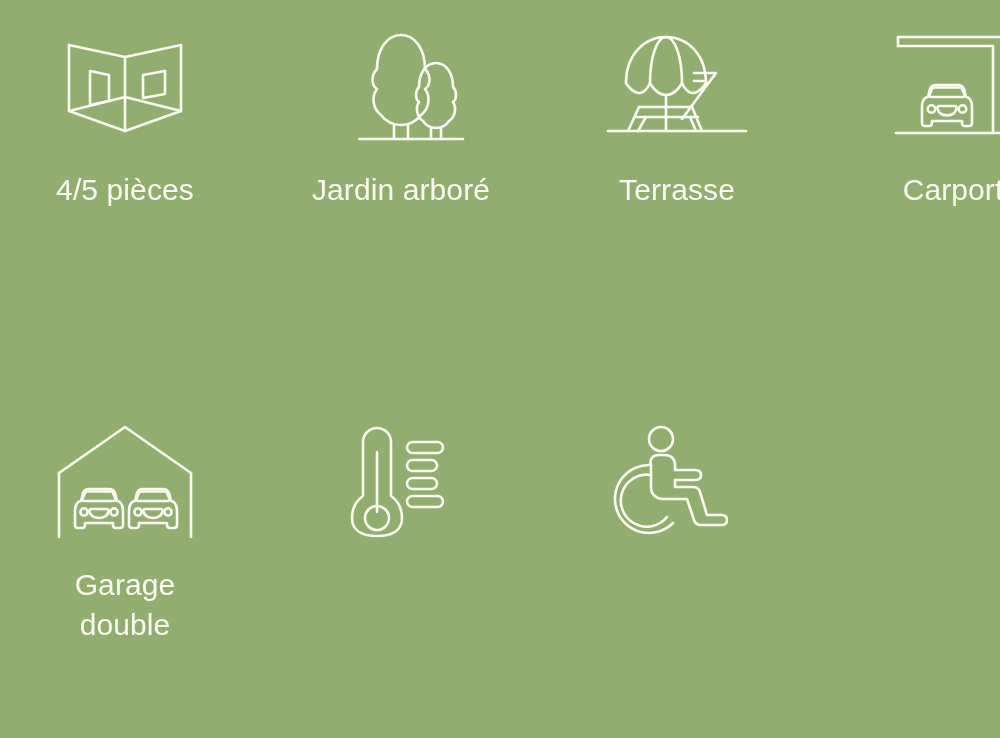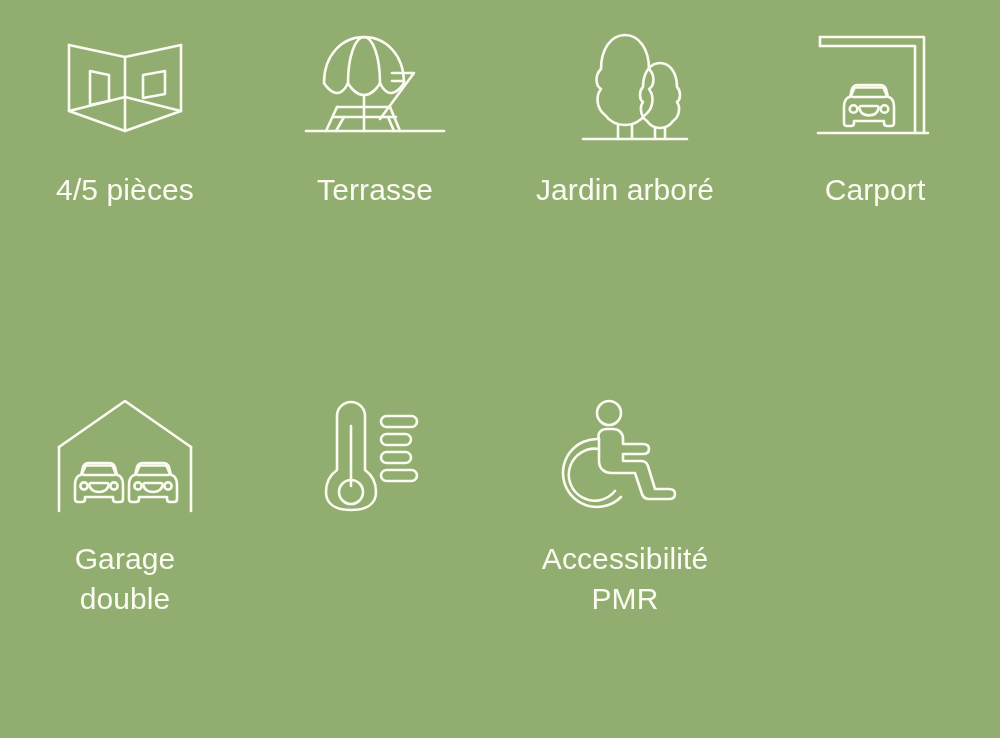--- a/index.html
+++ b/index.html
@@ -13,20 +13,21 @@
     font-family: "Liberation Sans", sans-serif;
     overflow: hidden;
   }
   .features-grid {
     width: 1000px;
     height: 734px;
     display: grid;
     grid-template-columns: repeat(4, 250px);
     grid-template-rows: 369px 369px;
     box-sizing: border-box;
+    gap: 26px;
   }
   .feature-cell {
     display: flex;
     flex-direction: column;
     align-items: center;
     justify-content: flex-start;
     box-sizing: border-box;
     padding-top: 22px;
   }
   .icon-box {
@@ -66,48 +67,20 @@
         <path d="M4 76 L60 62 L116 76"></path>
         <path d="M25 36 L25 70 L44 66 L44 40 Z"></path>
         <path d="M78 40 L78 63 L100 59 L100 36 Z"></path>
       </svg>
     </div>
     <div class="feature-label">4/5 pièces</div>
   </div>
 
   <div class="feature-cell row-1">
     <div class="icon-box">
-      <svg width="142" height="112" viewBox="0 0 142 112" fill="none" stroke="#fbfbf2" stroke-width="2.6" stroke-linejoin="round" stroke-linecap="round">
-
-        <path d="M20 52 C20 24 38 6 60 6 C82 6 100 24 100 52"></path>
-        <path d="M20 52 C20 52 26 62 33 62 C40 62 44 52 44 52"></path>
-        <path d="M44 52 C44 52 50 64 60 64 C70 64 76 52 76 52"></path>
-        <path d="M76 52 C76 52 80 62 87 62 C94 62 100 52 100 52"></path>
-        <path d="M44 52 C44 26 51 6 60 6 C69 6 76 26 76 52"></path>
-
-        <path d="M60 64 L60 100"></path>
-
-        <path d="M88 42 L110 42 L76 88"></path>
-        <path d="M88 50 L100 50"></path>
-
-        <path d="M33 76 L86 76"></path>
-        <path d="M30 86 L92 86"></path>
-        <path d="M33 76 L22 100"></path>
-        <path d="M86 76 L96 100"></path>
-        <path d="M40 86 L32 100"></path>
-        <path d="M84 86 L90 100"></path>
-
-        <path d="M2 100 L140 100"></path>
-      </svg>
-    </div>
-    <div class="feature-label">Terrasse</div>
-  </div>
-
-  <div class="feature-cell row-1">
-    <div class="icon-box">
       <svg width="128" height="112" viewBox="0 0 128 112" fill="none" stroke="#fbfbf2" stroke-width="2.6" stroke-linejoin="round" stroke-linecap="round">
 
         <path d="M40 38 C40 18 50 4 64 4 C78 4 88 18 88 38
                  C94 44 94 54 88 58
                  C94 66 92 78 84 84
                  C78 92 70 94 64 94
                  C58 94 50 92 44 84
                  C36 78 34 66 40 58
                  C34 54 34 44 40 38 Z"></path>
         <path d="M57 94 L57 108"></path>
@@ -120,20 +93,48 @@
                  C107 97 102 96 98 90
                  C92 86 90 77 94 71
                  C90 68 90 60 94 56 Z" transform="translate(-12,0)"></path>
         <path d="M94 97 L94 108"></path>
         <path d="M104 97 L104 108"></path>
 
         <path d="M22 108 L126 108"></path>
       </svg>
     </div>
     <div class="feature-label">Jardin arboré</div>
+  </div>
+
+  <div class="feature-cell row-1">
+    <div class="icon-box">
+      <svg width="142" height="112" viewBox="0 0 142 112" fill="none" stroke="#fbfbf2" stroke-width="2.6" stroke-linejoin="round" stroke-linecap="round">
+
+        <path d="M20 52 C20 24 38 6 60 6 C82 6 100 24 100 52"></path>
+        <path d="M20 52 C20 52 26 62 33 62 C40 62 44 52 44 52"></path>
+        <path d="M44 52 C44 52 50 64 60 64 C70 64 76 52 76 52"></path>
+        <path d="M76 52 C76 52 80 62 87 62 C94 62 100 52 100 52"></path>
+        <path d="M44 52 C44 26 51 6 60 6 C69 6 76 26 76 52"></path>
+
+        <path d="M60 64 L60 100"></path>
+
+        <path d="M88 42 L110 42 L76 88"></path>
+        <path d="M88 50 L100 50"></path>
+
+        <path d="M33 76 L86 76"></path>
+        <path d="M30 86 L92 86"></path>
+        <path d="M33 76 L22 100"></path>
+        <path d="M86 76 L96 100"></path>
+        <path d="M40 86 L32 100"></path>
+        <path d="M84 86 L90 100"></path>
+
+        <path d="M2 100 L140 100"></path>
+      </svg>
+    </div>
+    <div class="feature-label">Terrasse</div>
   </div>
 
   <div class="feature-cell row-2">
     <div class="icon-box">
       <svg width="118" height="108" viewBox="0 0 118 108" fill="none" stroke="#fbfbf2" stroke-width="2.6" stroke-linejoin="round" stroke-linecap="round">
 
         <path d="M4 4 L108 4 L108 100"></path>
         <path d="M4 13 L99 13 L99 100"></path>
         <path d="M4 4 L4 13"></path>
 
@@ -219,18 +220,16 @@
         <path d="M56 98 A34 34 0 1 1 34 40"></path>
         <path d="M50 92 A26 26 0 1 1 34 50"></path>
 
         <path d="M34 40 C32 34 36 30 42 30 L48 30 C54 30 58 34 58 40 L58 45 L78 45
                  C82 45 84 47 84 50 C84 53 82 55 78 55 L58 55 L58 62
                  L76 62 C80 62 82 64 83 67 L90 90 L104 90 C108 90 110 92 110 95
                  C110 98 108 100 104 100 L84 100 C80 100 78 98 77 95 L70 74 L46 74
                  C40 74 34 70 34 62 Z"></path>
       </svg>
     </div>
-    <div class="feature-label">Accessibilité
-PMR</div>
   </div>
 
 
 </div>
 
 </body></html>

